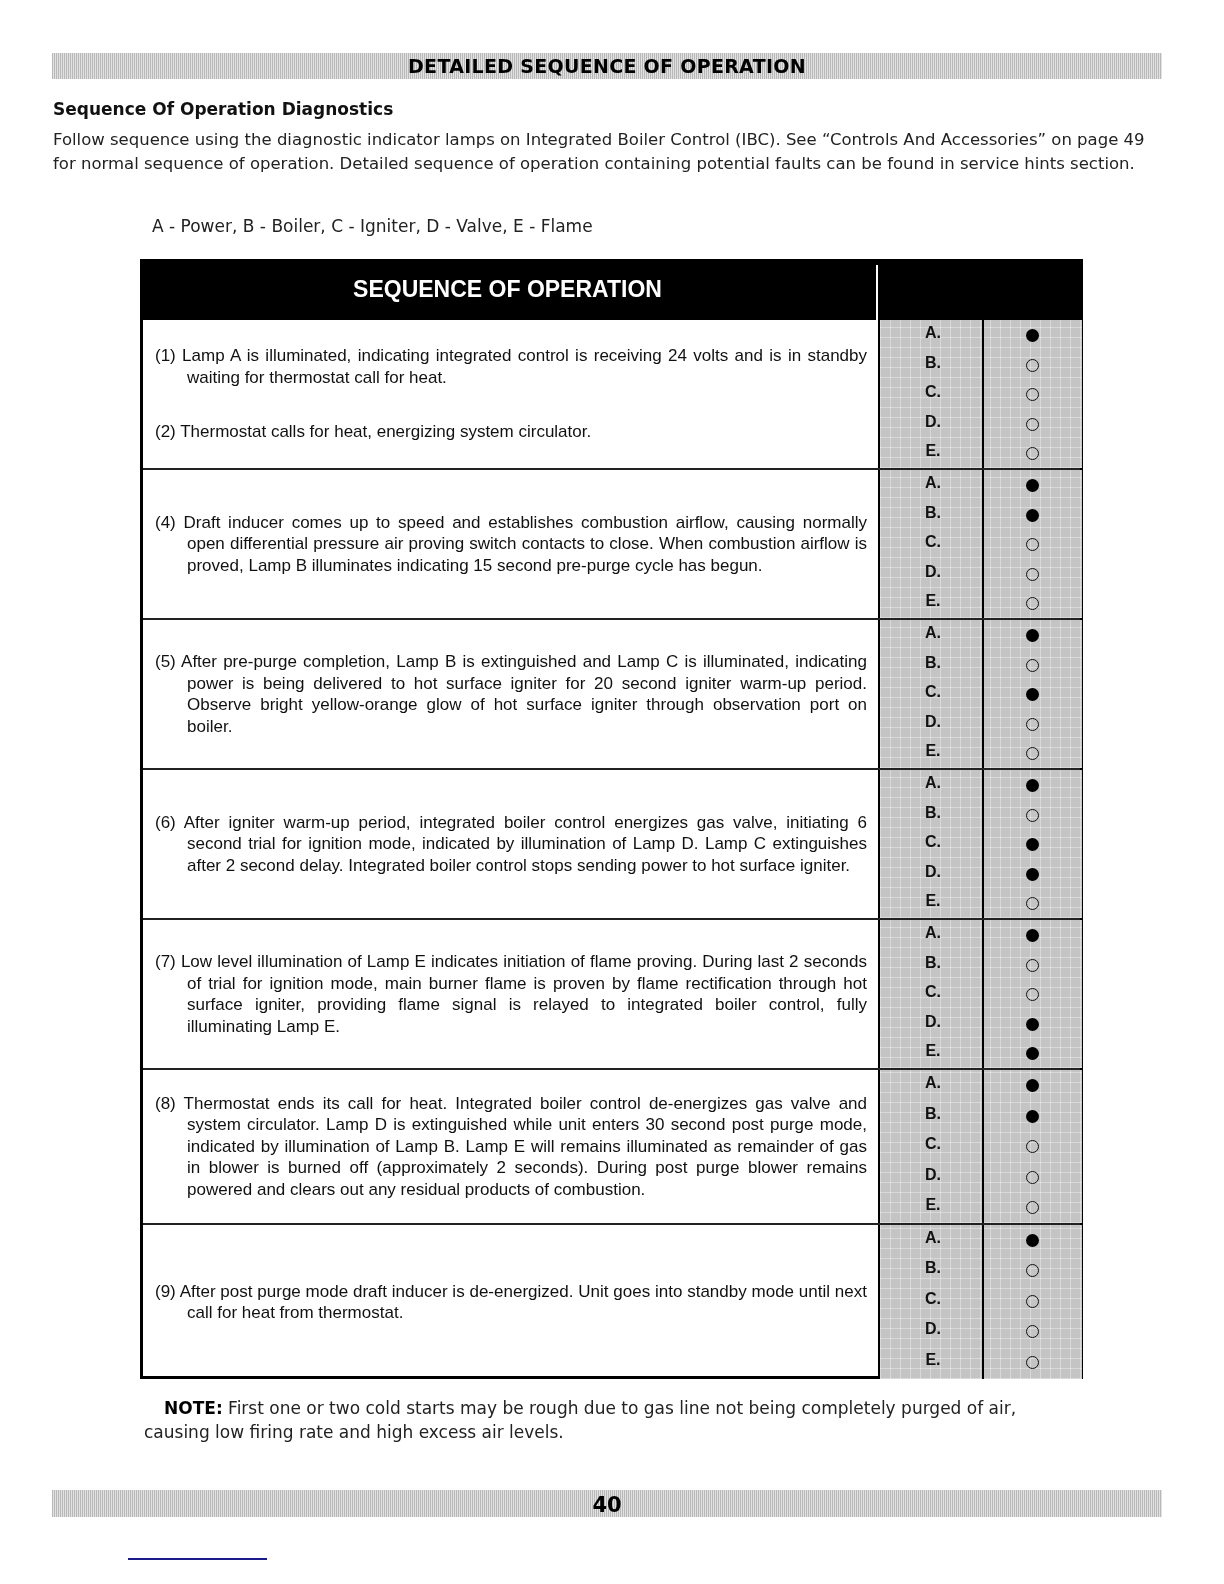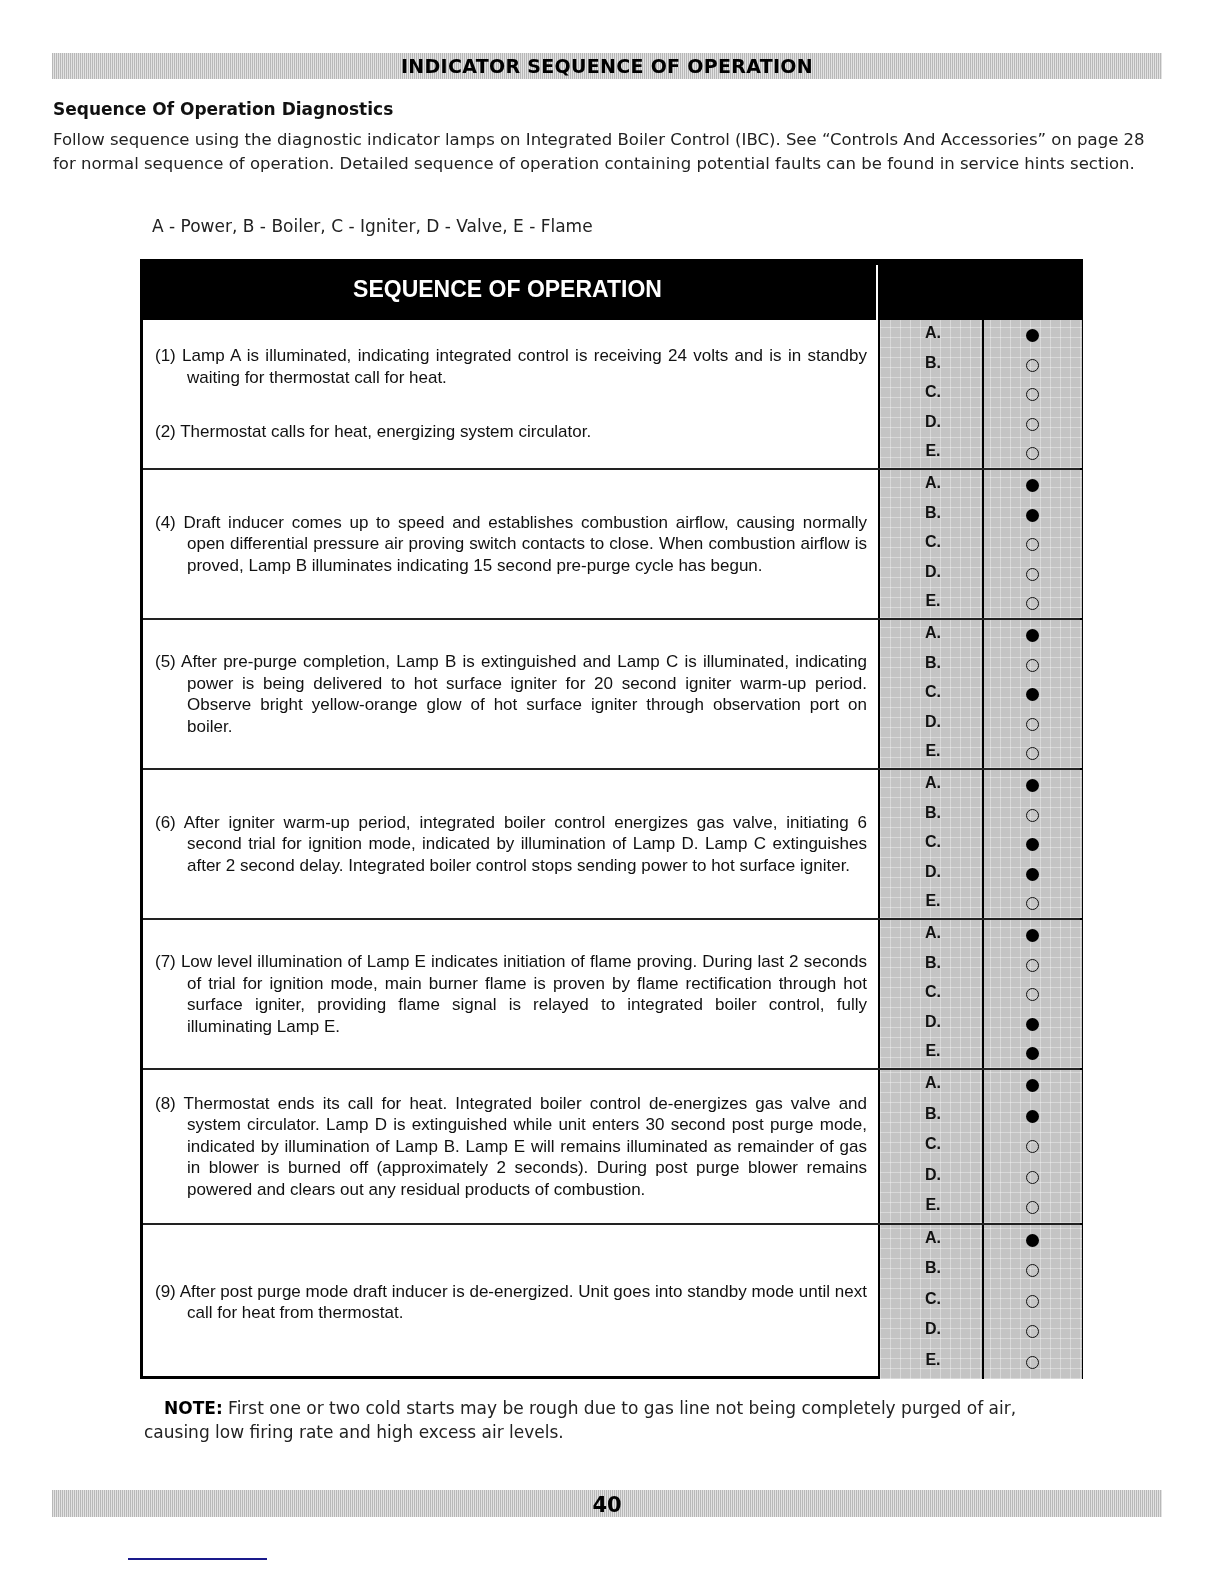--- a/index.html
+++ b/index.html
@@ -48,25 +48,25 @@
     .lamp-dot.on { background: #000; }
     .lamp-dot.off { border: 1.6px solid #111; background: transparent; }
     .note { position: absolute; left: 144px; top: 1396px; width: 940px; font-size: 17px; line-height: 24px; color: #222; }
     .note b { color: #000; margin-left: 20px; }
     .blue-line { position: absolute; left: 128px; top: 1558px; width: 139px; height: 2px; background: #1a1a8c; }
   </style>
 </head>
 <body>
 
 <div class="band" id="top-band">
-  <span>INDICATOR SEQUENCE OF OPERATION</span>
+  <span>DETAILED SEQUENCE OF OPERATION</span>
 </div>
 
 <div class="section-title">Sequence Of Operation Diagnostics</div>
-<div class="intro">Follow sequence using the diagnostic indicator lamps on Integrated Boiler Control (IBC).  See “Controls And Accessories” on page 28 for normal sequence of operation. Detailed sequence of operation containing potential faults can be found in service hints section.</div>
+<div class="intro">Follow sequence using the diagnostic indicator lamps on Integrated Boiler Control (IBC).  See “Controls And Accessories” on page 49 for normal sequence of operation. Detailed sequence of operation containing potential faults can be found in service hints section.</div>
 <div class="legend">A - Power, B - Boiler, C - Igniter, D - Valve, E -  Flame</div>
 
 <div class="table" id="seq-table">
   <div class="thead">
     <div class="h1">SEQUENCE OF OPERATION</div>
     <div class="divider"></div>
   </div>
   <div id="rows-container">
       <div class="row" style="top: 61px; height: 150px;">
         <div class="text">

